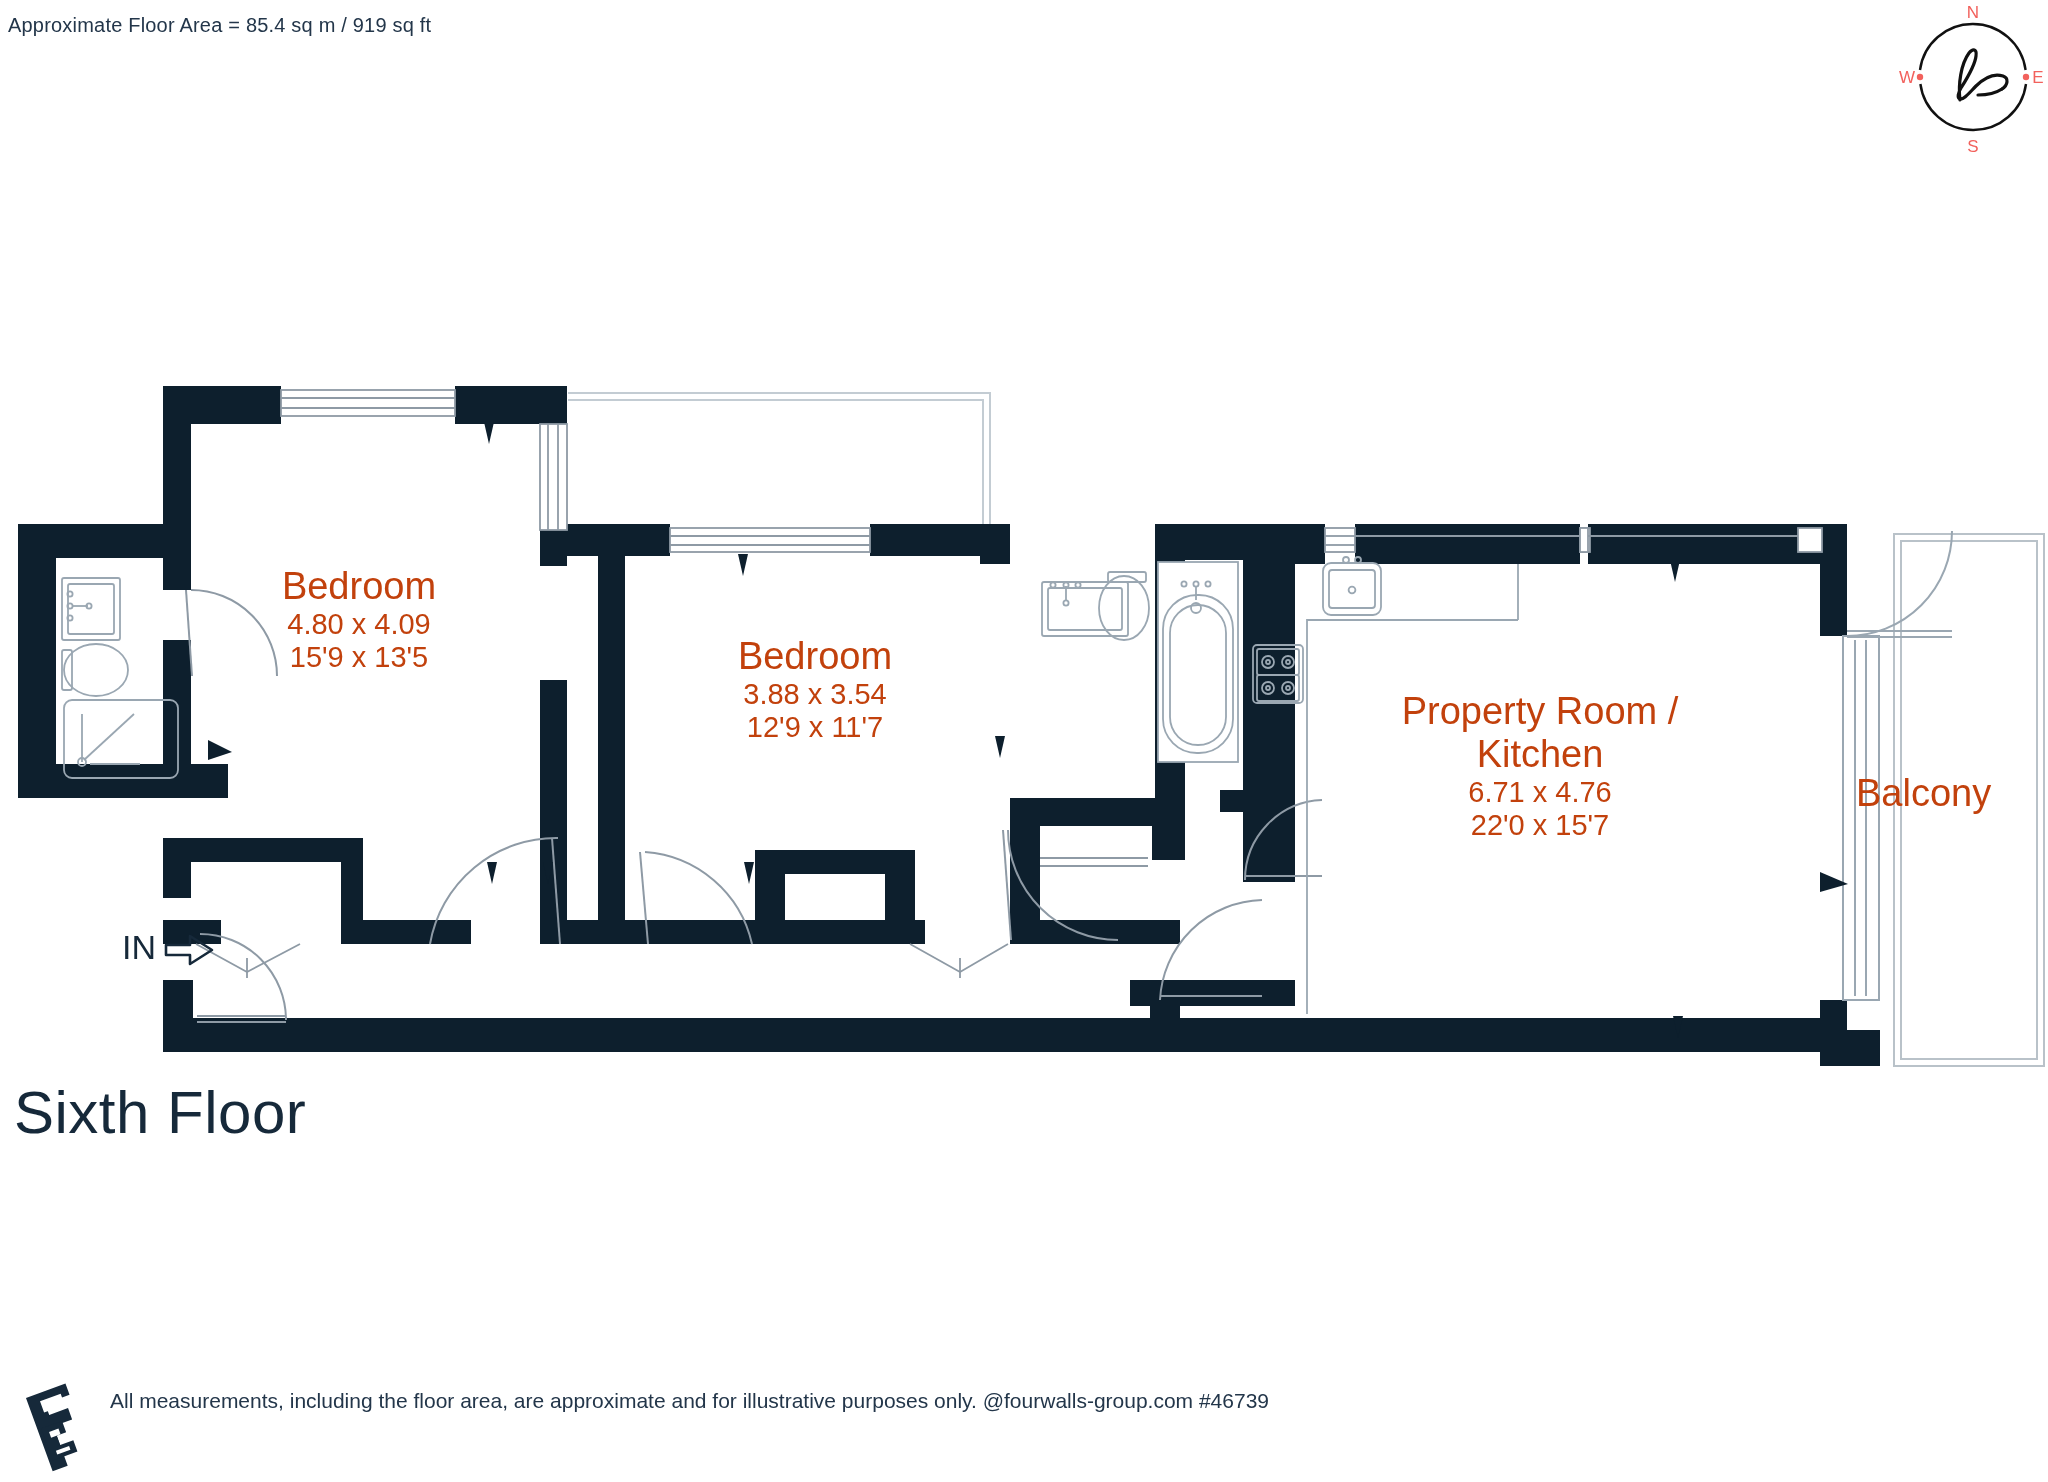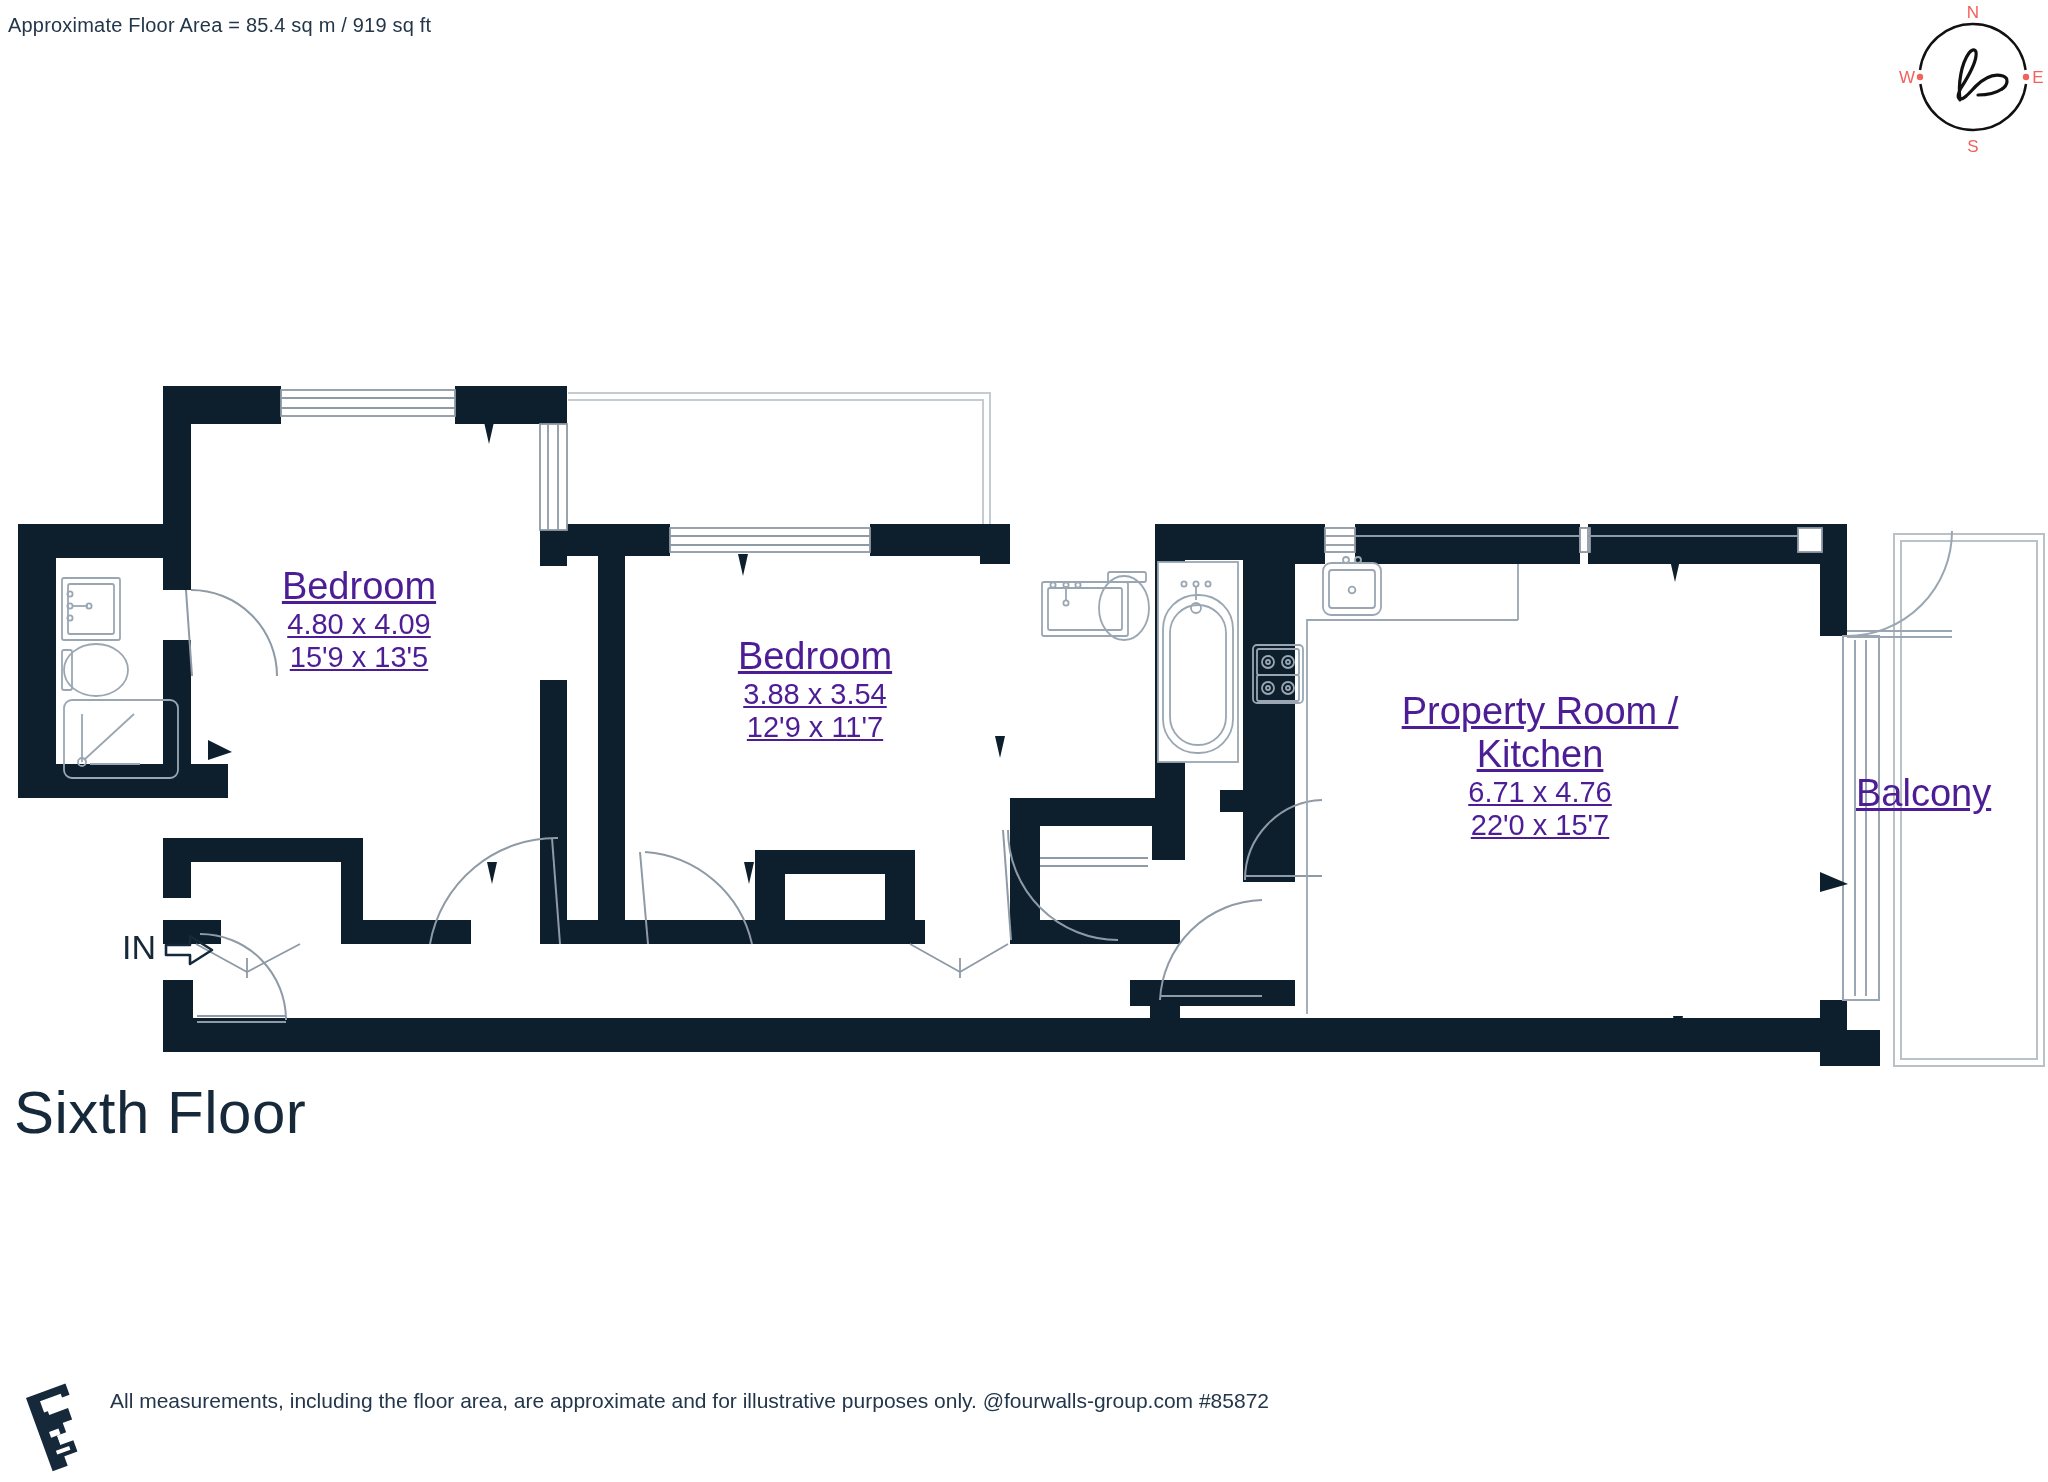--- a/index.html
+++ b/index.html
@@ -19,23 +19,22 @@
   
   #compass{left:1898px;top:2px;width:150px;height:160px;}
   #compass svg{display:block;}
 
   
   #plan{left:0;top:0;width:2048px;height:1482px;}
   #plan svg{display:block;}
 
   
   .room-label{
-    text-align:center;line-height:1.13;color:#4c1d95;
+    text-align:center;line-height:1.13;color:#c2410c;
     white-space:nowrap;
-    text-decoration:underline;
   }
   .room-label .ln{display:block;}
   .rl-name{font-size:38px;}
   .rl-dim{font-size:29px;}
 
   #label-bedroom-1{left:214px;top:565px;width:290px;}
   #label-bedroom-2{left:650px;top:635px;width:330px;}
   #label-reception{left:1330px;top:690px;width:420px;}
   #label-balcony{left:1856px;top:772px;width:200px;font-size:38px;text-align:left;}
 
@@ -379,14 +378,14 @@
       <path d="M18 6 L60 6 L60 18 L34 18 L34 30 L54 30 L54 42 L34 42 L34 84 L18 84 Z"></path>
       <path d="M30 14 L52 14 L52 20 L36 20 L36 26 L30 26 Z" fill="#ffffff"></path>
       <path d="M22 40 L44 40 L44 52 L34 52 L34 62 L48 62 L48 74 L22 74 Z"></path>
       <path d="M28 46 L38 46 L38 52 L28 52 Z" fill="#ffffff"></path>
       <path d="M28 66 L42 66 L42 70 L28 70 Z" fill="#ffffff"></path>
     </g>
   </svg>
 </div>
 
 <div class="abs" id="footer-lines">
-  <div class="footer-line">All measurements, including the floor area, are approximate and for illustrative purposes only. @fourwalls-group.com #85872</div>
+  <div class="footer-line">All measurements, including the floor area, are approximate and for illustrative purposes only. @fourwalls-group.com #46739</div>
 </div>
 
 </body></html>

